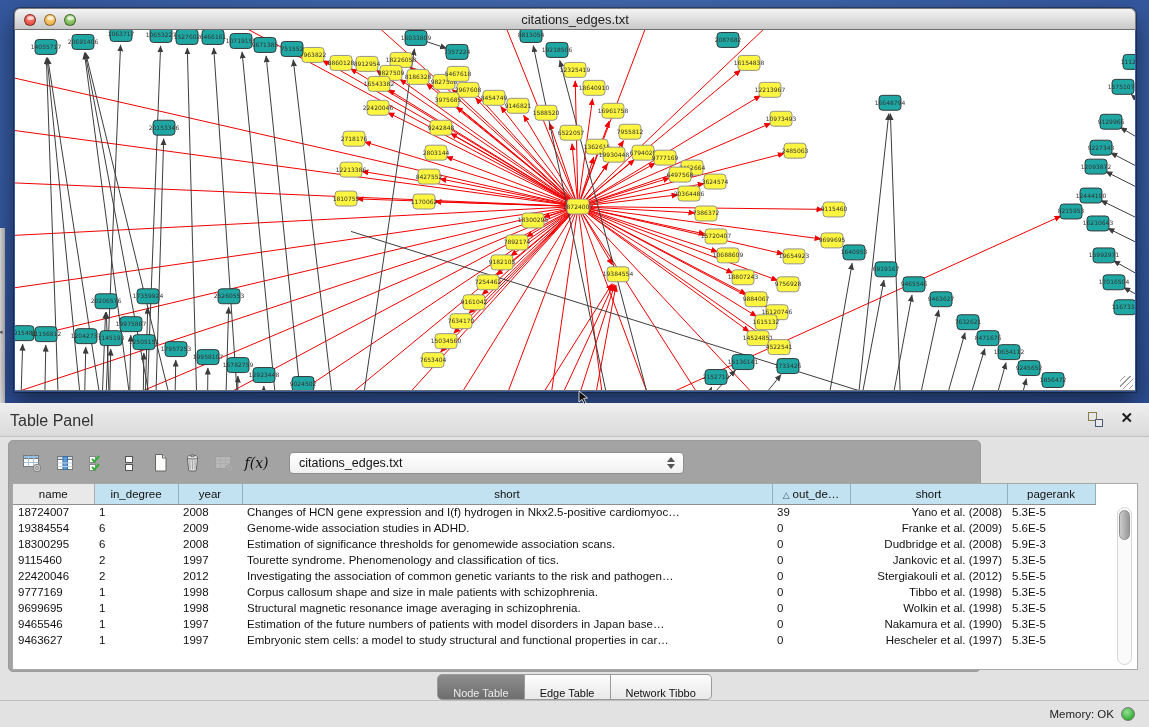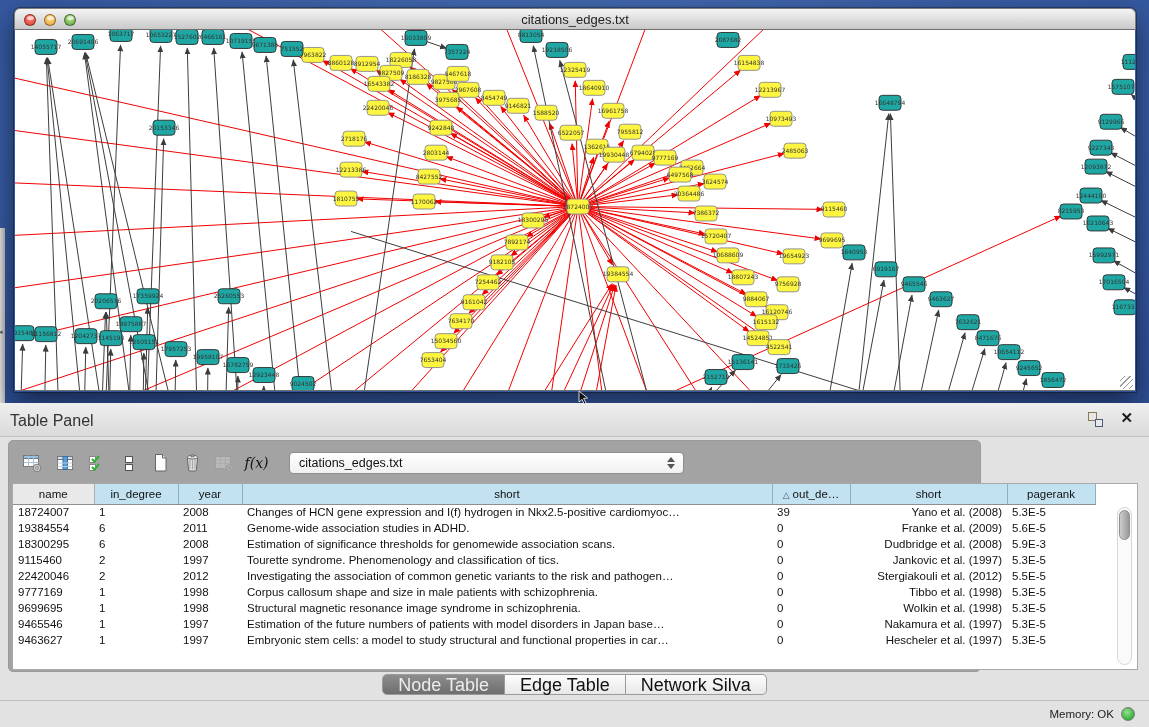--- a/index.html
+++ b/index.html
@@ -78,22 +78,22 @@
   table.node-table th .sort { font-size:9px; color:#3a5a74; margin-right:3px; }
   table.node-table td { height:16px; font-size:11.5px; color:#111; padding:0 5px;
        white-space:nowrap; overflow:hidden; }
   table.node-table td.col5 { text-align:right; }
   .vscroll { position:absolute; right:5px; top:23px; width:15px; height:158px;
              background:#fafafa; border:1px solid #d6d6d6; border-radius:8px; }
   .vthumb { position:absolute; left:1px; top:2px; width:11px; height:30px; border-radius:6px;
             background:linear-gradient(90deg,#cdcdcd,#989898); border:1px solid #8f8f8f; }
 
   .tabs { position:absolute; left:0; top:271px; width:100%; display:flex; justify-content:center; }
-  .tab { height:21px; font-size:18px; font-family:"Liberation Sans",sans-serif;
-         padding:0 15px; border:1px solid #9a9a9a; border-left:none;
+  .tab { height:21px; font-size:11px; font-family:"Liberation Sans",sans-serif;
+         padding:12px 15px; border:1px solid #9a9a9a; border-left:none;
          background:linear-gradient(#fdfdfd,#e8e8e8); color:#111; cursor:pointer; }
   .tab.first { border-left:1px solid #9a9a9a; border-radius:5px 0 0 5px; }
   .tab.last { border-radius:0 5px 5px 0; }
   .tab.selected { background:linear-gradient(#8d8d8d,#6e6e6e); color:#ececec; }
 
   .statusbar { position:absolute; left:0; bottom:0; width:100%; height:27px;
                border-top:1px solid #bdbdbd; background:#e2e2e2;
                display:flex; align-items:center; justify-content:flex-end; padding-right:14px; }
   .statusbar span.mem-label { font-size:11.5px; color:#222; margin-right:7px; }
   .mem-dot { width:14px; height:14px; border-radius:50%; border:1px solid #7a7a7a;
@@ -853,21 +853,21 @@
                 <td class="col1">1</td>
                 <td class="col2">2008</td>
                 <td class="col3">Changes of HCN gene expression and I(f) hydrogen in Nkx2.5-positive cardiomyoc…</td>
                 <td class="col4">39</td>
                 <td class="col5">Yano et al. (2008)</td>
                 <td class="col6">5.3E-5</td>
               </tr>
               <tr>
                 <td class="col0">19384554</td>
                 <td class="col1">6</td>
-                <td class="col2">2011</td>
+                <td class="col2">2009</td>
                 <td class="col3">Genome-wide association studies in ADHD.</td>
                 <td class="col4">0</td>
                 <td class="col5">Franke et al. (2009)</td>
                 <td class="col6">5.6E-5</td>
               </tr>
               <tr>
                 <td class="col0">18300295</td>
                 <td class="col1">6</td>
                 <td class="col2">2008</td>
                 <td class="col3">Estimation of significance thresholds for genomewide association scans.</td>
@@ -899,32 +899,32 @@
                 <td class="col2">1998</td>
                 <td class="col3">Corpus callosum shape and size in male patients with schizophrenia.</td>
                 <td class="col4">0</td>
                 <td class="col5">Tibbo et al. (1998)</td>
                 <td class="col6">5.3E-5</td>
               </tr>
               <tr>
                 <td class="col0">9699695</td>
                 <td class="col1">1</td>
                 <td class="col2">1998</td>
-                <td class="col3">Structural magnetic resonance image syndrome in schizophrenia.</td>
+                <td class="col3">Structural magnetic resonance image averaging in schizophrenia.</td>
                 <td class="col4">0</td>
                 <td class="col5">Wolkin et al. (1998)</td>
                 <td class="col6">5.3E-5</td>
               </tr>
               <tr>
                 <td class="col0">9465546</td>
                 <td class="col1">1</td>
                 <td class="col2">1997</td>
                 <td class="col3">Estimation of the future numbers of patients with model disorders in Japan base…</td>
                 <td class="col4">0</td>
-                <td class="col5">Nakamura et al. (1997)</td>
+                <td class="col5">Nakamura et al. (1990)</td>
                 <td class="col6">5.3E-5</td>
               </tr>
               <tr>
                 <td class="col0">9463627</td>
                 <td class="col1">1</td>
                 <td class="col2">1997</td>
                 <td class="col3">Embryonic stem cells: a model to study structural and functional properties in car…</td>
                 <td class="col4">0</td>
                 <td class="col5">Hescheler et al. (1997)</td>
                 <td class="col6">5.3E-5</td>
@@ -933,21 +933,21 @@
         </table>
         <div class="vscroll">
           <div class="vthumb"></div>
         </div>
       </div>
     </div>
 
     <div class="tabs">
       <button class="tab first selected">Node Table</button>
       <button class="tab">Edge Table</button>
-      <button class="tab last">Network Silva</button>
+      <button class="tab last">Network Tibbo</button>
     </div>
 
     <div class="statusbar">
       <span class="mem-label">Memory: OK</span>
       <span class="mem-dot"></span>
     </div>
   </div>
 </div>
 
 </body></html>

